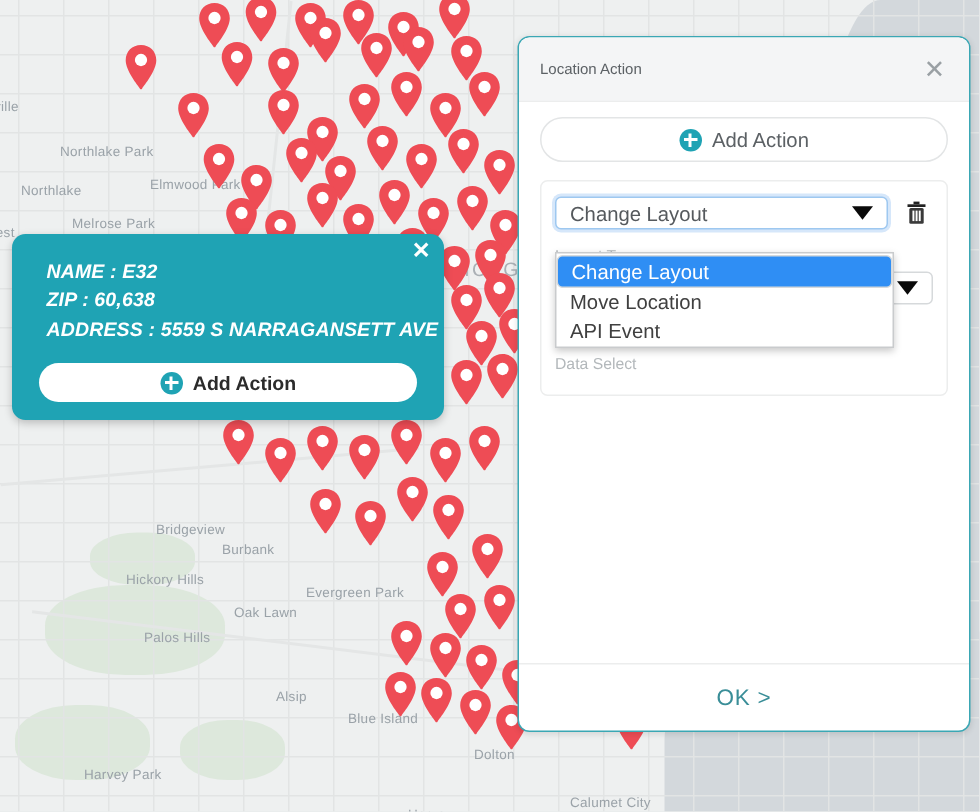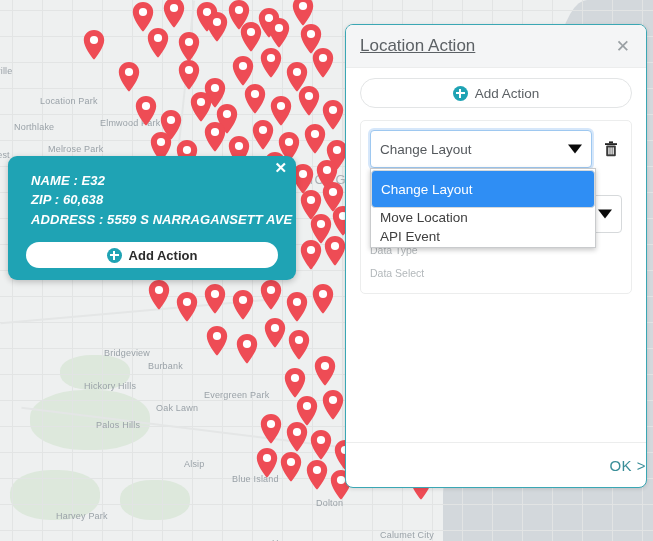--- a/index.html
+++ b/index.html
@@ -81,21 +81,21 @@
     position:absolute;left:345px;top:24px;width:300px;height:462px;
     background:#fff;border:1.5px solid #3aa7b4;border-radius:8px;
     box-shadow:0 1px 4px rgba(0,0,0,.12);
     overflow:visible;
   }
   #panel .hdr{
     height:42px;background:#f4f5f6;border-radius:7px 7px 0 0;
     display:flex;align-items:center;padding:0 14px;
     border-bottom:1px solid #eceded;
   }
-  #panel .hdr .title{font-size:17px;color:#5c6165;flex:1;text-decoration:underline;}
+  #panel .hdr .title{font-size:10px;color:#5c6165;flex:1;}
   #panel .hdr .x{
     font-size:17px;color:#9aa0a4;cursor:pointer;line-height:1;
     padding:2px 2px;
   }
 
   .panel-body{position:relative;padding:10px 14px 0;}
 
   .addaction{
     width:100%;height:30px;background:#fff;
     border:1px solid #e3e5e6;border-radius:16px;
@@ -104,21 +104,21 @@
   }
   .addaction .lbl{font-size:13.5px;color:#5c6165;}
 
   .card{
     margin-top:12px;border:1px solid #eceded;border-radius:5px;
     padding:9px 9px 10px;position:relative;background:#fff;
   }
 
   .selrow{display:flex;align-items:center;gap:8px;}
   .sel{
-    position:relative;flex:1;height:38px;border:1px solid #d6d9db;
+    position:relative;flex:1;height:22px;border:1px solid #d6d9db;
     border-radius:4px;background:#fff;box-sizing:border-box;
     display:flex;align-items:center;padding:0 28px 0 9px;
     font-size:13.5px;color:#55595d;cursor:pointer;
   }
   .sel.focused{
     border:1px solid #9ec8f0;
     box-shadow:0 0 0 2px #d6e7fa;
   }
   .caret{
     position:absolute;right:9px;top:50%;transform:translateY(-50%);
@@ -144,21 +144,21 @@
   }
   .dropdown .opt{
     font-size:13.5px;color:#404040;padding:1px 0 1px 9px;
     line-height:17px;cursor:pointer;white-space:nowrap;
   }
   .dropdown .opt.sel{background:#2f8ef4;color:#fff;}
 
   .okbar{
     position:absolute;left:0;right:0;bottom:0;height:44px;
     border-top:1px solid #eceded;
-    display:flex;align-items:center;justify-content:flex-end;
+    display:flex;align-items:center;justify-content:center;
     cursor:pointer;
   }
   .okbar .lbl{font-size:15px;color:#3a8e98;letter-spacing:.5px;}
 </style>
 </head>
 <body>
 
 <div id="map">
 
   <div class="water lake"></div>
@@ -214,21 +214,21 @@
       <div class="roadv" style="left:612px"></div>
       <div class="roadv" style="left:642px"></div>
     </div>
 
   <div class="bigroad" style="left:0;top:310px;width:280px;height:2px;transform:rotate(-5deg);background:#e4e6e6;"></div>
   <div class="bigroad" style="left:20px;top:430px;width:380px;height:2px;transform:rotate(7deg);background:#e4e6e6;"></div>
   <div class="bigroad" style="left:180px;top:0;width:2px;height:250px;transform:rotate(6deg);background:#e4e6e6;"></div>
 
   <div id="map-labels">
       <div class="maplabel" style="left:-4px;top:66px">ville</div>
-      <div class="maplabel" style="left:40px;top:96px">Location Park</div>
+      <div class="maplabel" style="left:40px;top:96px">Northlake Park</div>
       <div class="maplabel" style="left:14px;top:122px">Northlake</div>
       <div class="maplabel" style="left:100px;top:118px">Elmwood Park</div>
       <div class="maplabel" style="left:48px;top:144px">Melrose Park</div>
       <div class="maplabel" style="left:-6px;top:150px">rest</div>
       <div class="maplabel" style="left:104px;top:348px">Bridgeview</div>
       <div class="maplabel" style="left:148px;top:361px">Burbank</div>
       <div class="maplabel" style="left:84px;top:381px">Hickory Hills</div>
       <div class="maplabel" style="left:204px;top:390px">Evergreen Park</div>
       <div class="maplabel" style="left:156px;top:403px">Oak Lawn</div>
       <div class="maplabel" style="left:96px;top:420px">Palos Hills</div>

